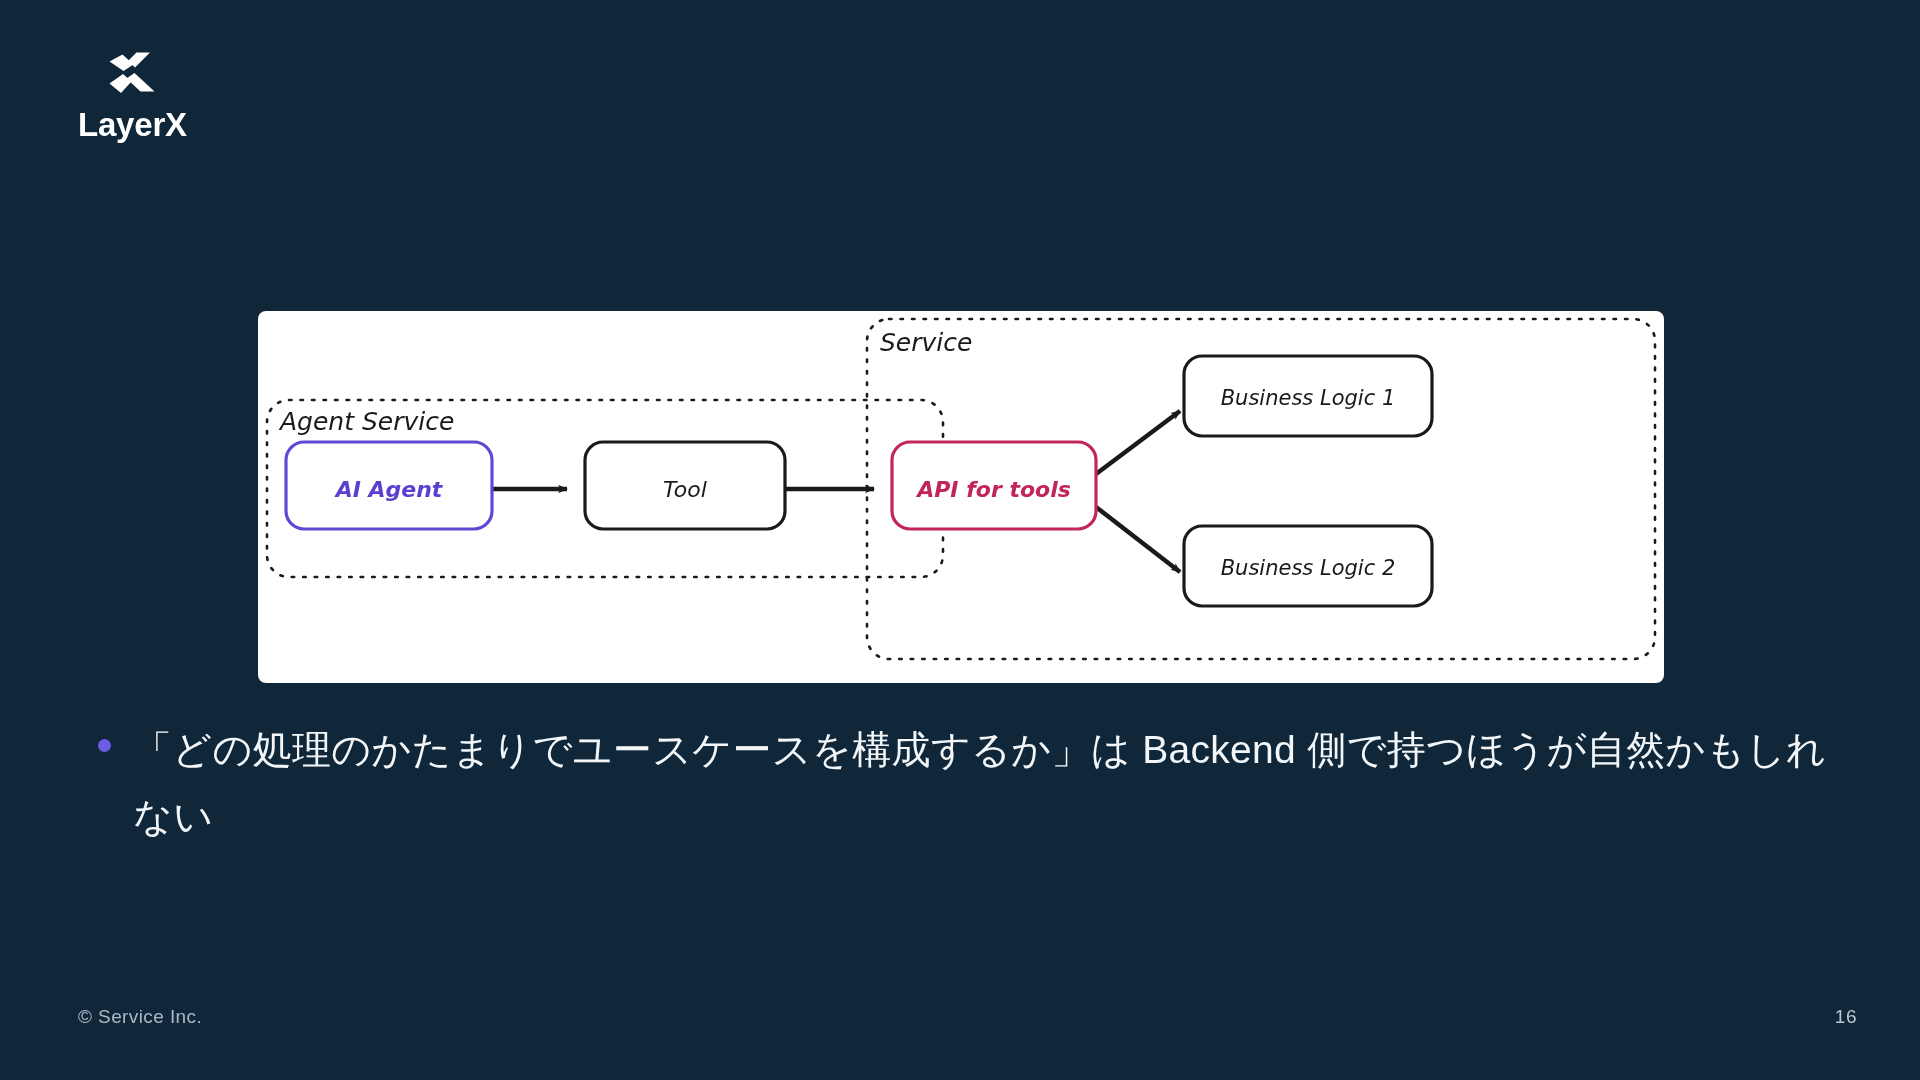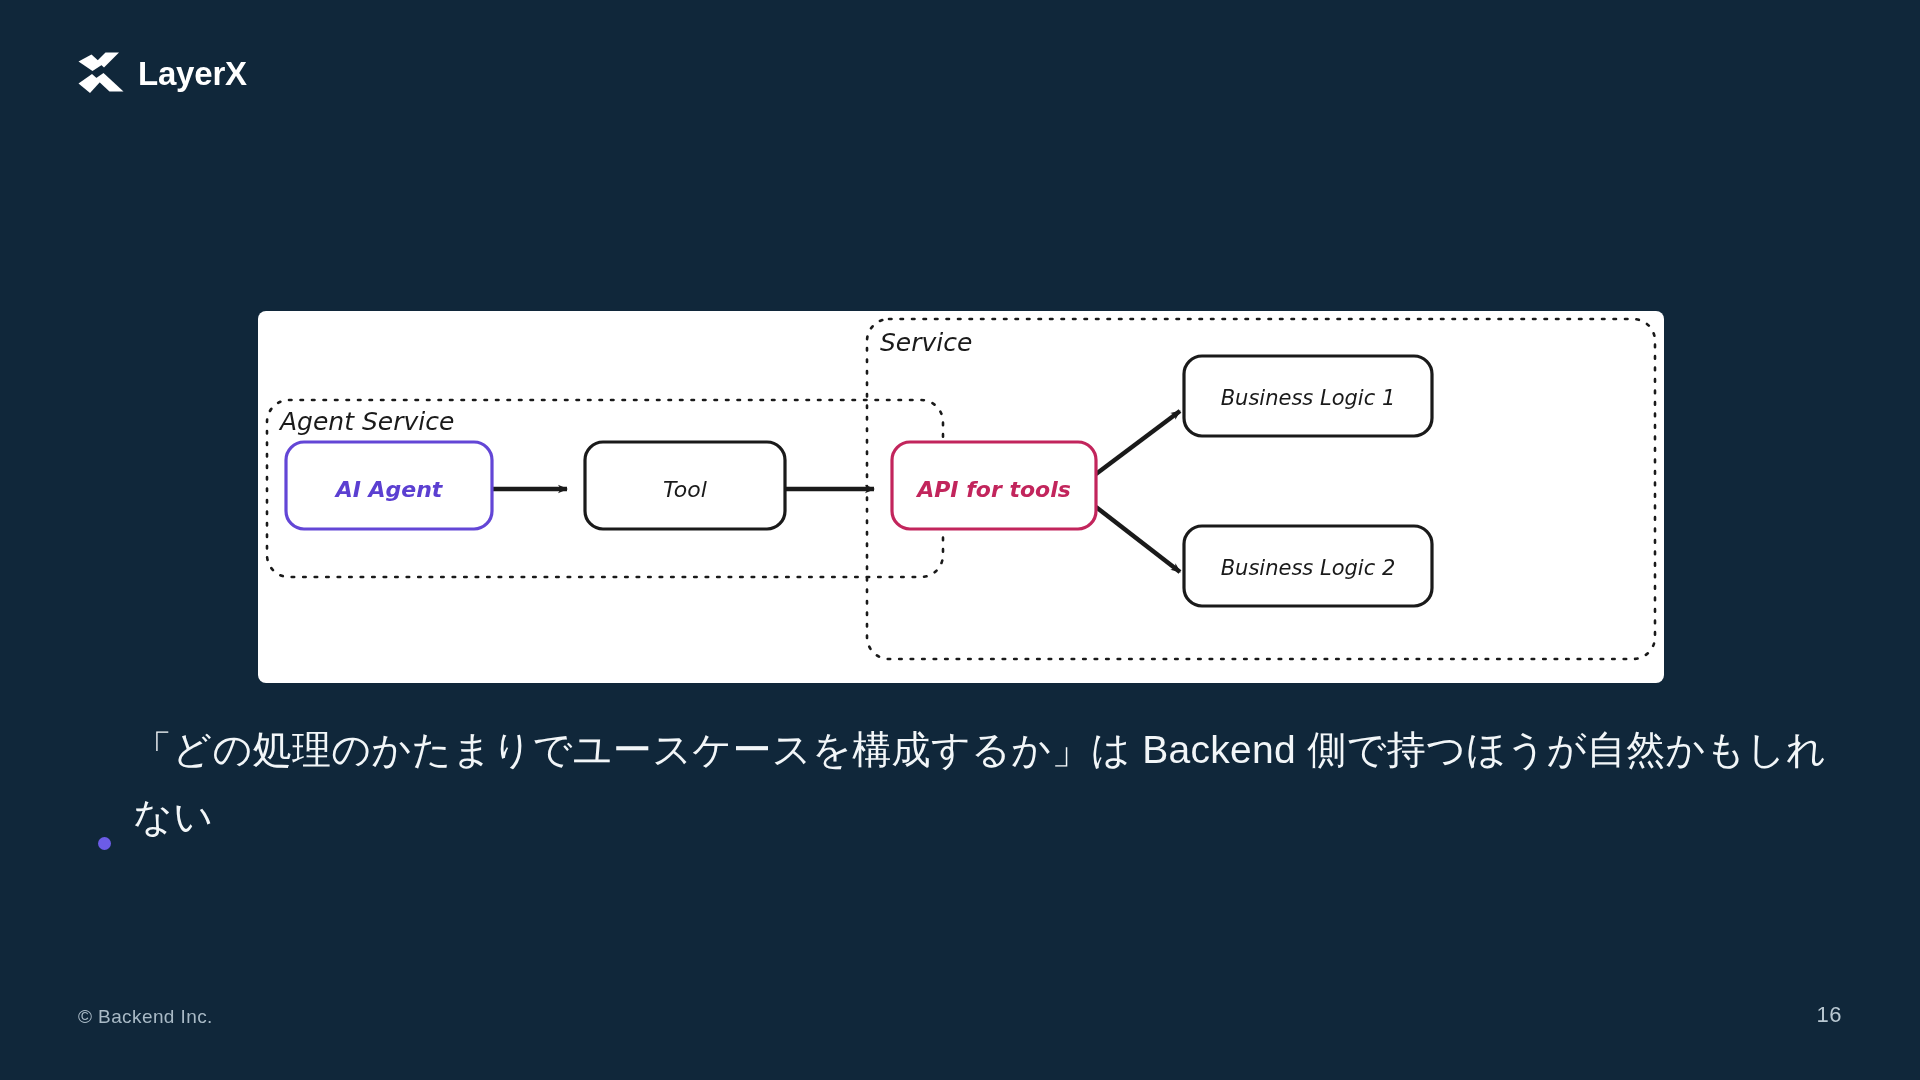--- a/index.html
+++ b/index.html
@@ -22,20 +22,21 @@
   }
 
   
   .logo-block {
     position: absolute;
     left: 78px;
     top: 52px;
     display: flex;
     align-items: center;
     gap: 14px;
+    flex-direction: column;
   }
   .logo-mark {
     width: 46px;
     height: 42px;
     display: block;
   }
   .logo-word {
     color: #ffffff;
     font-size: 33px;
     font-weight: 700;
@@ -81,21 +82,21 @@
     font-style: italic;
   }
 
   
   .bullet-row {
     position: absolute;
     left: 98px;
     top: 716px;
     width: 1760px;
     display: flex;
-    align-items: flex-end;
+    align-items: flex-start;
     gap: 22px;
   }
   .bullet-dot {
     width: 13px;
     height: 13px;
     border-radius: 50%;
     background: #6c5ce7;
     margin-top: 23px;
     flex: none;
   }
@@ -110,24 +111,24 @@
   .footer-copyright {
     position: absolute;
     left: 78px;
     bottom: 52px;
     color: #a9bac6;
     font-size: 19px;
     letter-spacing: 0.4px;
   }
   .footer-page {
     position: absolute;
-    right: 78px;
+    right: 63px;
     bottom: 52px;
     color: #b9c8d2;
-    font-size: 22px;
+    font-size: 19px;
     letter-spacing: 0.5px;
   }
 </style>
 </head>
 <body>
 
 <div class="slide">
 
   <div class="logo-block">
     <svg class="logo-mark" viewBox="0 0 46 42" aria-hidden="true">
@@ -190,16 +191,16 @@
         <text class="hand-text" x="1050" y="264" font-size="21" fill="#1a1a1a" text-anchor="middle">Business Logic 2</text>
       </g>
     </svg>
   </div>
 
   <div class="bullet-row">
     <span class="bullet-dot"></span>
     <span class="bullet-text">「どの処理のかたまりでユースケースを構成するか」は Backend 側で持つほうが自然かもしれない</span>
   </div>
 
-  <div class="footer-copyright">© Backend Inc.</div>
+  <div class="footer-copyright">© Service Inc.</div>
   <div class="footer-page">16</div>
 
 </div>
 
 </body></html>

